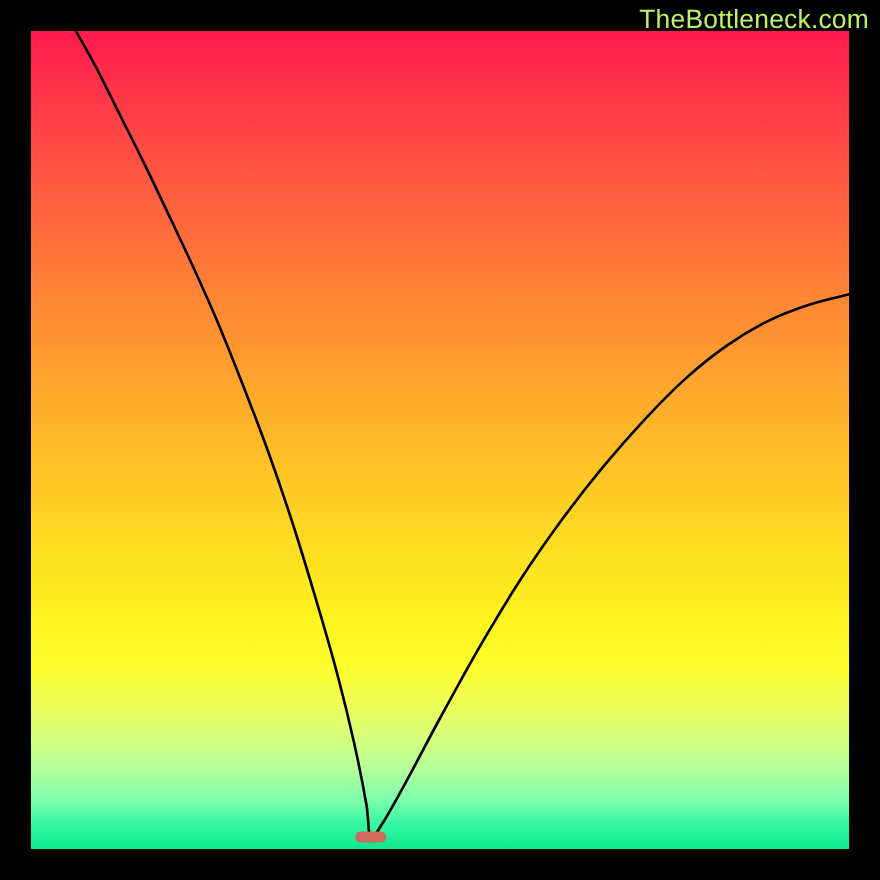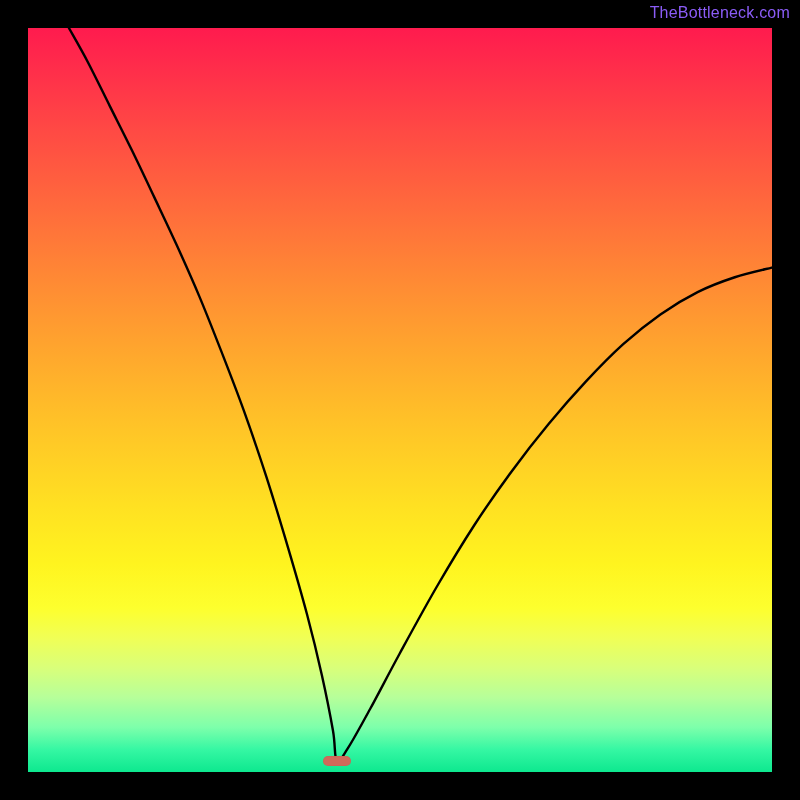--- a/index.html
+++ b/index.html
@@ -14,22 +14,22 @@
   .frame {
     position: relative;
     width: 800px;
     height: 800px;
     background: #000;
   }
   .watermark {
     position: absolute;
     top: 4px;
     right: 10px;
-    color: #8b5cf6;
-    font-size: 16px;
+    color: #bef264;
+    font-size: 24px;
     font-weight: 500;
     letter-spacing: 0.2px;
     z-index: 10;
   }
   .plot {
     position: absolute;
     left: 28px;
     top: 28px;
     width: 744px;
     height: 744px;

